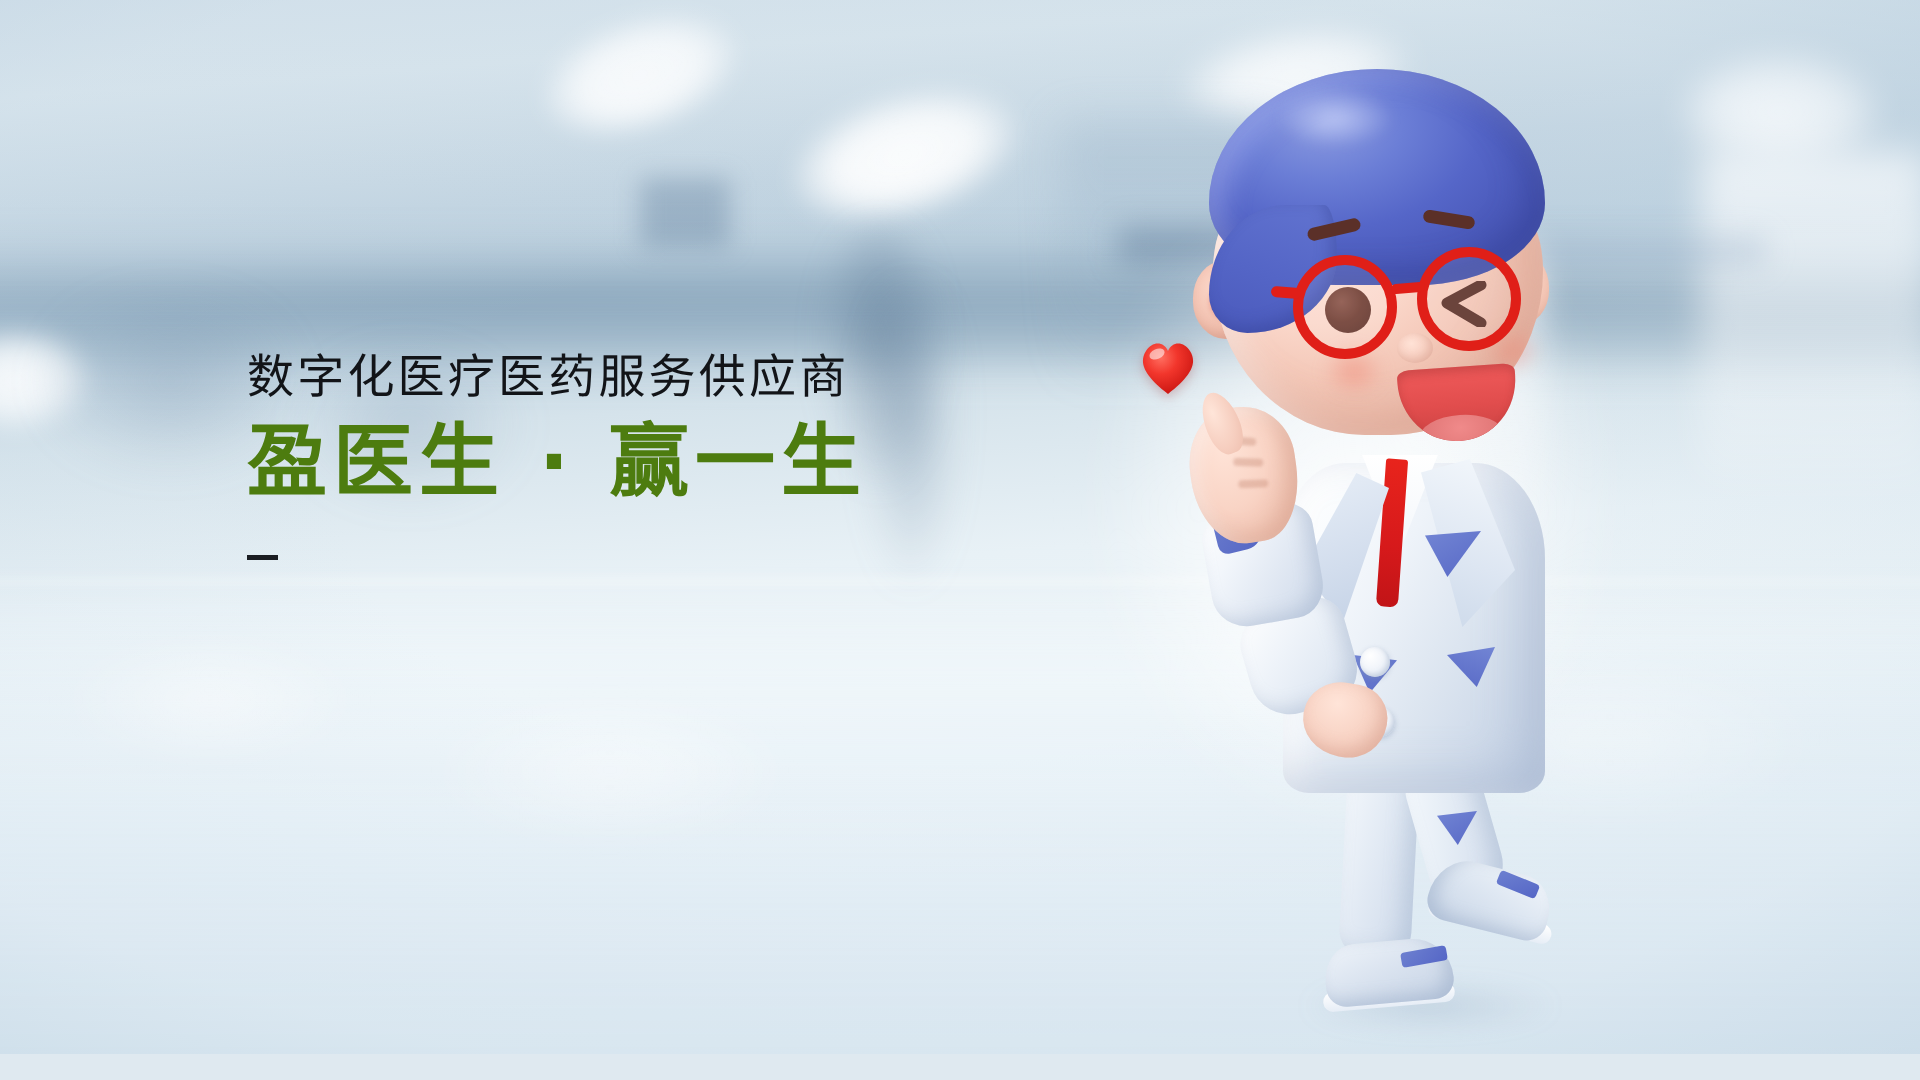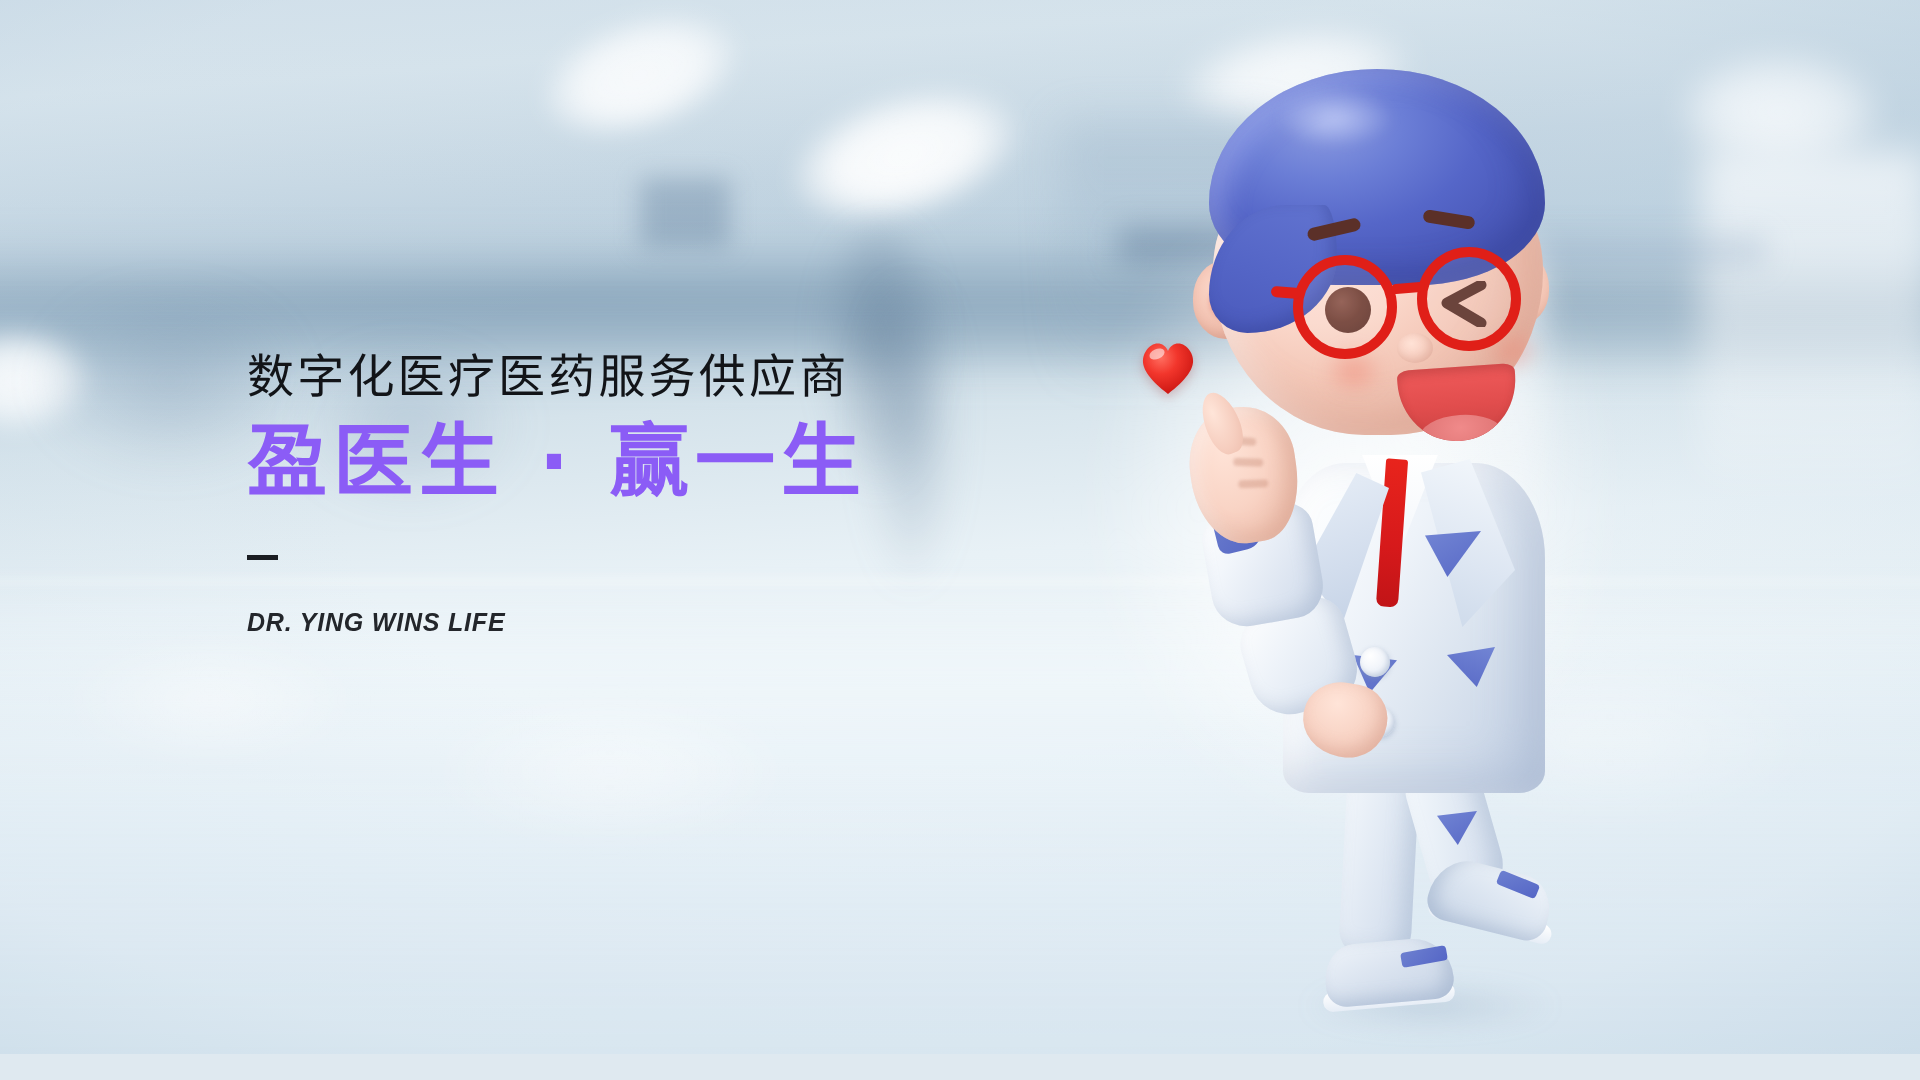--- a/index.html
+++ b/index.html
@@ -142,21 +142,21 @@
     color: #121418;
     font-weight: 400;
     white-space: nowrap;
     font-family: "DejaVu Sans", "Liberation Sans", sans-serif;
   }
   .headline {
     margin-top: 19px;
     font-size: 80px;
     line-height: 1.06;
     letter-spacing: 6px;
-    color: #8b5cf6;
+    color: #4d7c0f;
     font-weight: 700;
     white-space: nowrap;
     font-family: "DejaVu Sans", "Liberation Sans", sans-serif;
   }
   .rule {
     margin-top: 50px;
     width: 31px;
     height: 5px;
     background: #1a1d22;
   }
@@ -527,21 +527,20 @@
   </div>
 
   <div class="copy">
     <div class="kicker">数字化医疗医药服务供应商</div>
 
     <div class="headline">盈医生 · 赢一生</div>
 
     <div class="rule"></div>
 
     <div class="sub">
-      <div class="sub-line">DR. YING WINS LIFE</div>
     </div>
   </div>
 
   <div class="mascot">
 
     <div class="m mascot-shadow"></div>
 
     <div class="m leg-l"></div>
     <div class="m leg-r"></div>
     <div class="m knee-patch"></div>

